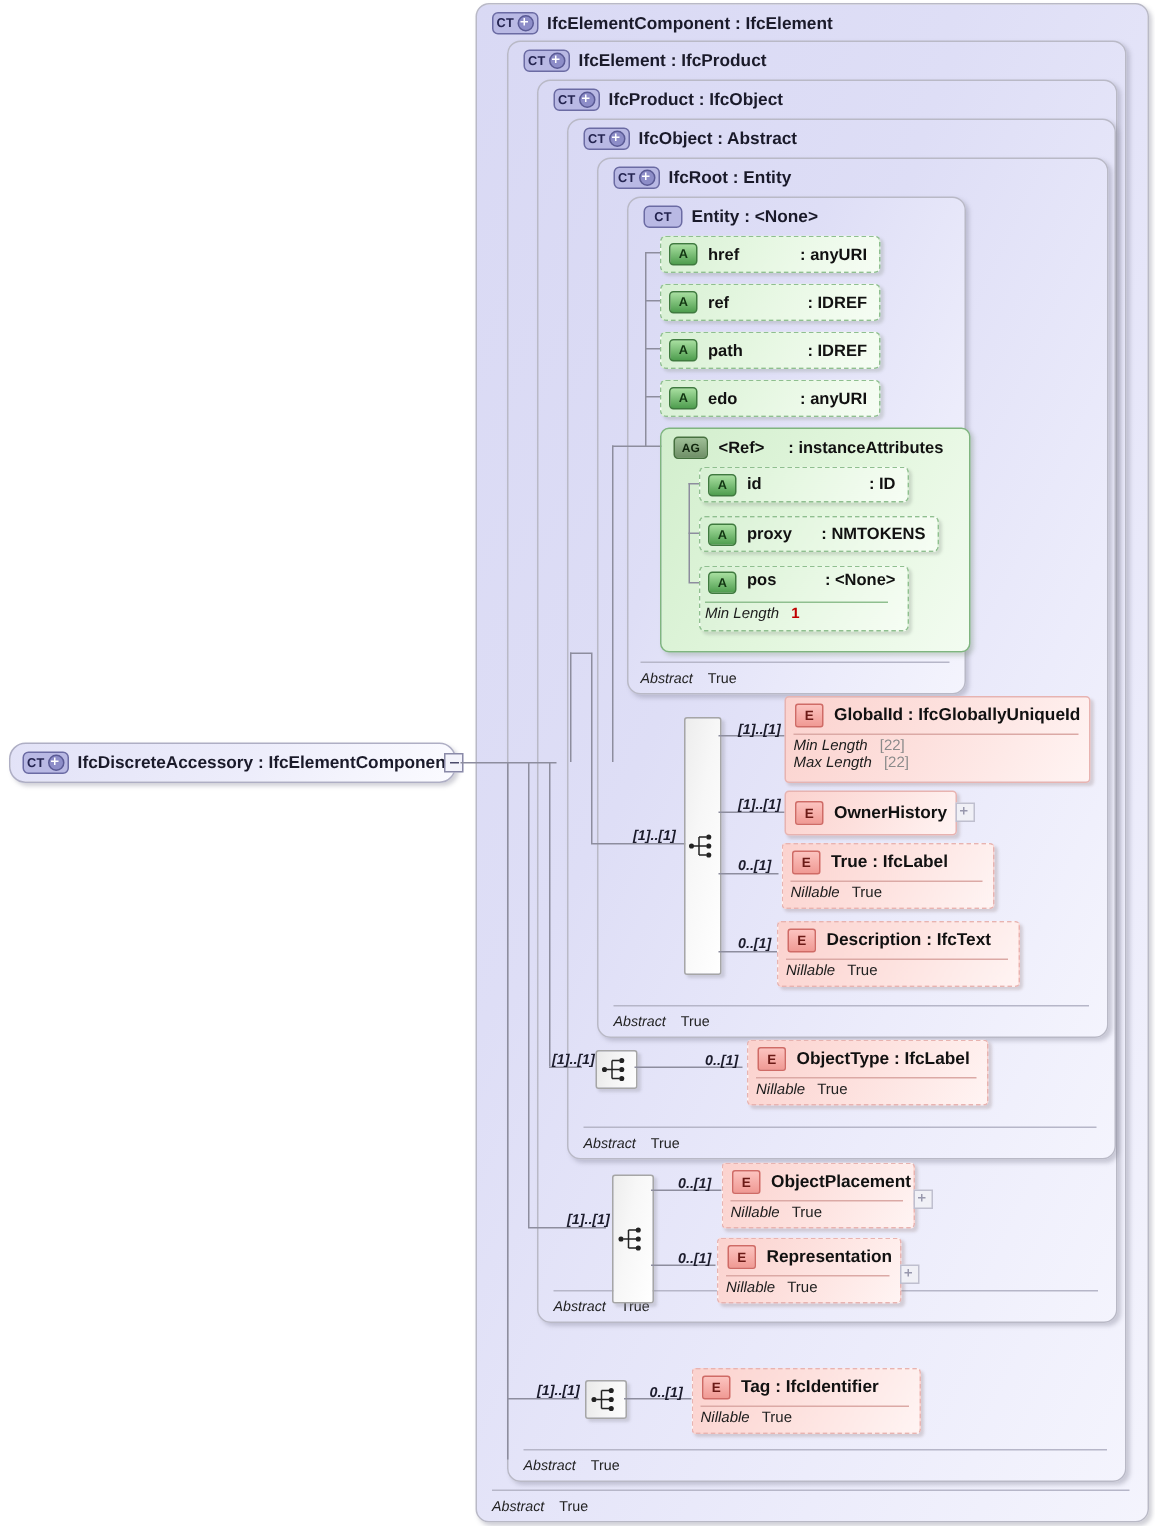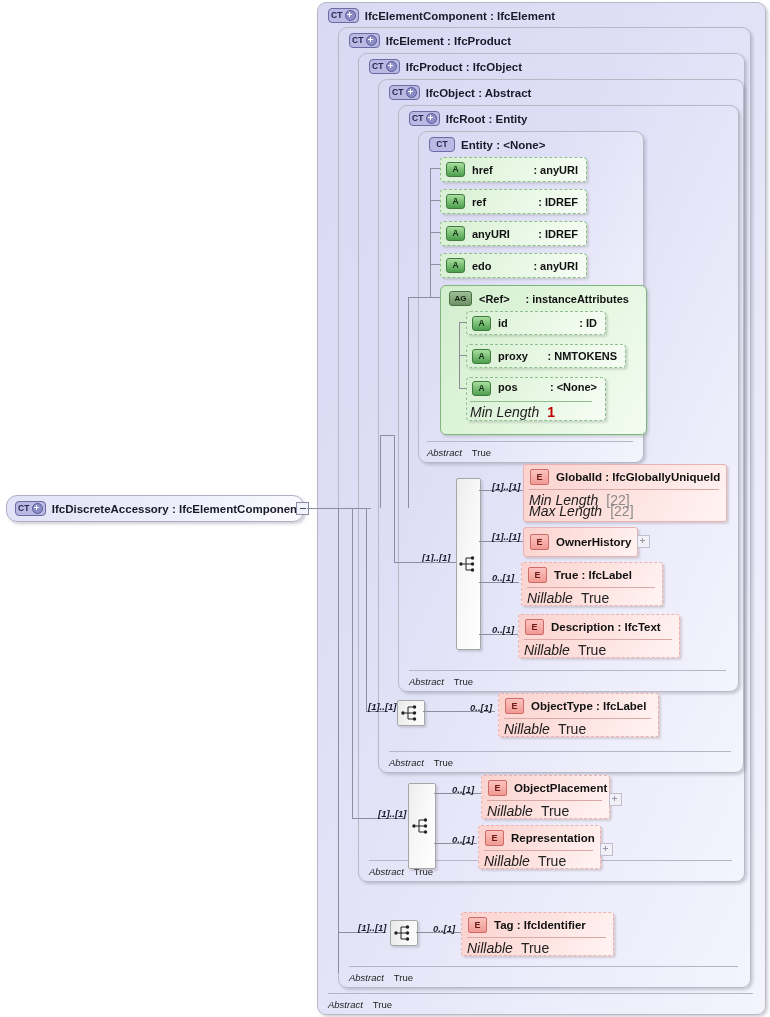--- a/index.html
+++ b/index.html
@@ -53,21 +53,21 @@
   
   .ag-box{position:absolute;border:1px solid #7fb57f;border-radius:6px;
           background:linear-gradient(120deg,#d2eecd 0%,#e2f6dd 50%,#f3fcf1 100%);
           box-shadow:2px 2px 3px rgba(130,150,130,.35);}
   .ag-hdr{position:absolute;left:8px;top:5px;display:flex;align-items:center;
           white-space:nowrap;font-size:11px;font-weight:bold;color:#111;}
   .agbadge{display:inline-flex;align-items:center;justify-content:center;
            width:21px;height:13px;border:1px solid #46703f;border-radius:3px;
            background:linear-gradient(180deg,#9fbf97,#6f8f67);
            color:#10250d;font-size:8px;font-weight:bold;margin-right:7px;line-height:1;}
-  .facet{position:absolute;font-size:14px;white-space:nowrap;}
+  .facet{position:absolute;font-size:10px;white-space:nowrap;}
   .facet .fn{font-style:italic;color:#1c1c1c;}
   .facet .fv{color:#c00000;font-weight:bold;margin-left:8px;}
   .facet .fv.grey{color:#8a8a8a;font-weight:normal;}
   .facet .fv.dark{color:#222;font-weight:normal;}
 
   
   .el{position:absolute;border:1px solid #e8b3b0;border-radius:3px;
       background:linear-gradient(120deg,#fbd2ce 0%,#fde0dd 45%,#fff4f3 100%);
       box-shadow:2px 2px 2px rgba(150,130,130,.3);}
   .el.opt{border-style:dashed;}
@@ -222,21 +222,21 @@
     <span class="nm">href</span>
     <span class="ty">: anyURI</span>
   </div>
   <div class="attr" style="left:440px;top:189px;width:140px;height:23px;">
     <span class="abadge">A</span>
     <span class="nm">ref</span>
     <span class="ty">: IDREF</span>
   </div>
   <div class="attr" style="left:440px;top:221px;width:140px;height:23px;">
     <span class="abadge">A</span>
-    <span class="nm">anyURI</span>
+    <span class="nm">path</span>
     <span class="ty">: IDREF</span>
   </div>
   <div class="attr" style="left:440px;top:253px;width:140px;height:23px;">
     <span class="abadge">A</span>
     <span class="nm">edo</span>
     <span class="ty">: anyURI</span>
   </div>
 
   <div class="ag-box" style="left:440px;top:285px;width:205px;height:148px;">
     <div class="ag-hdr">

